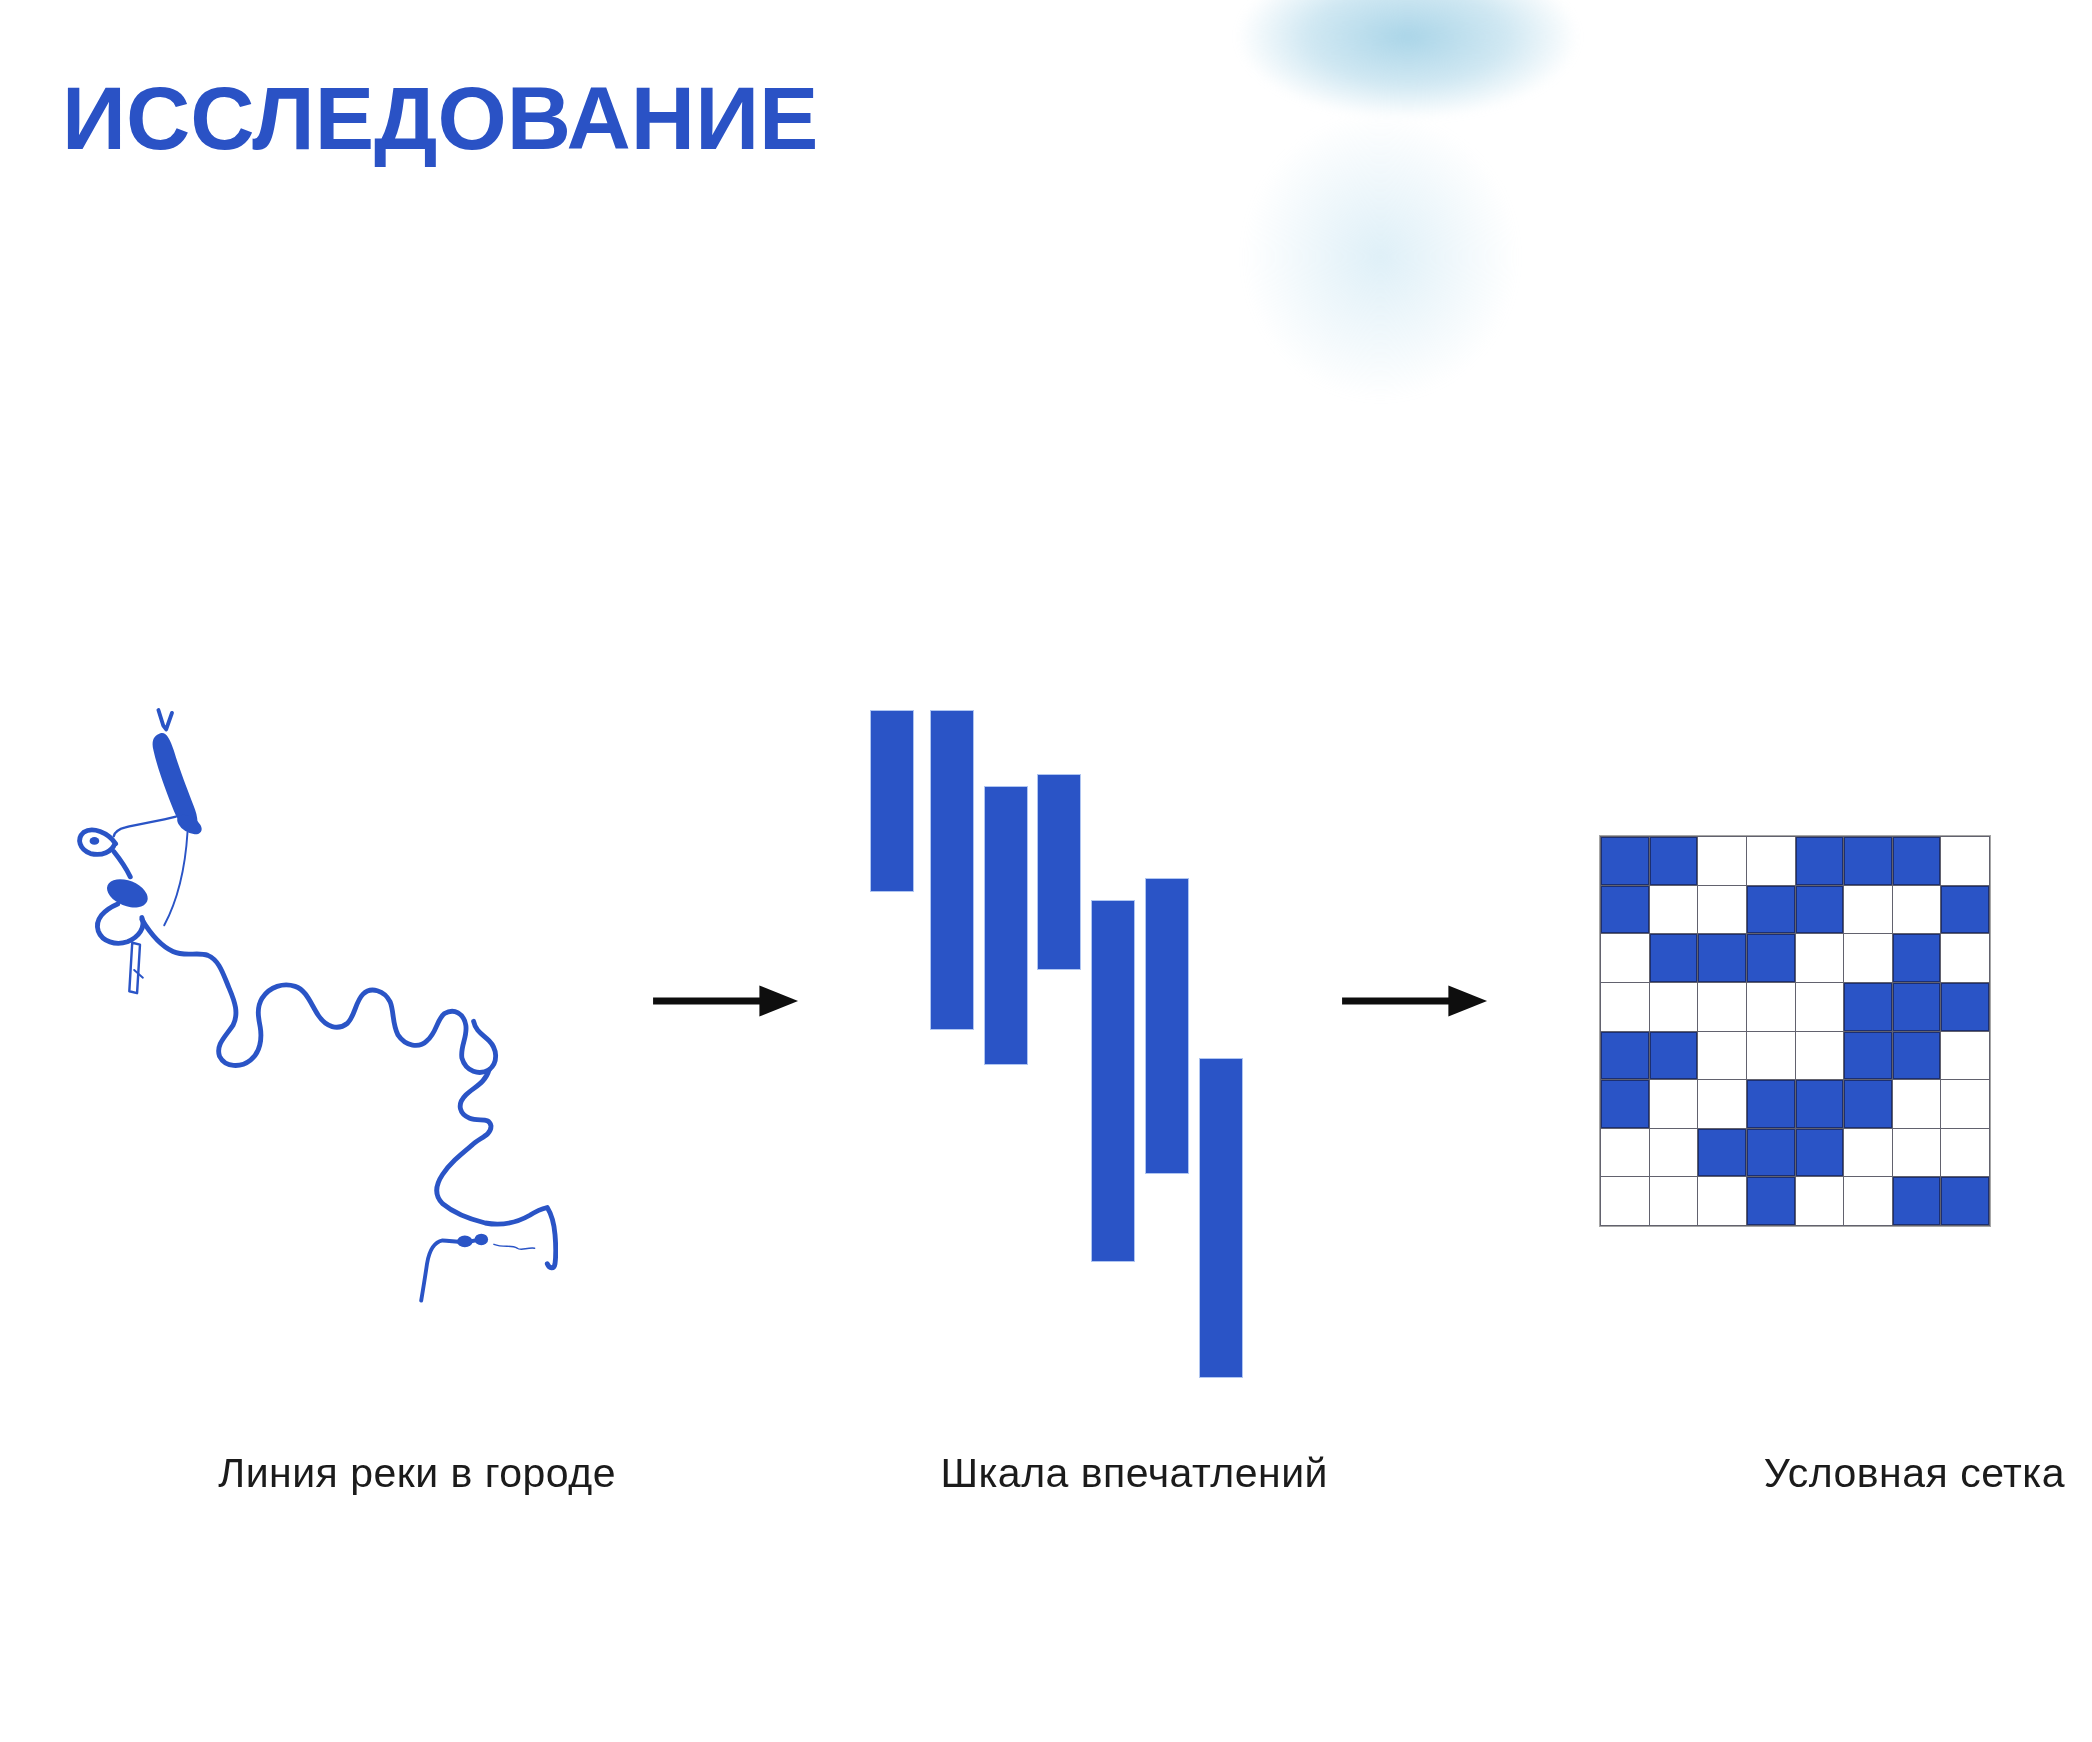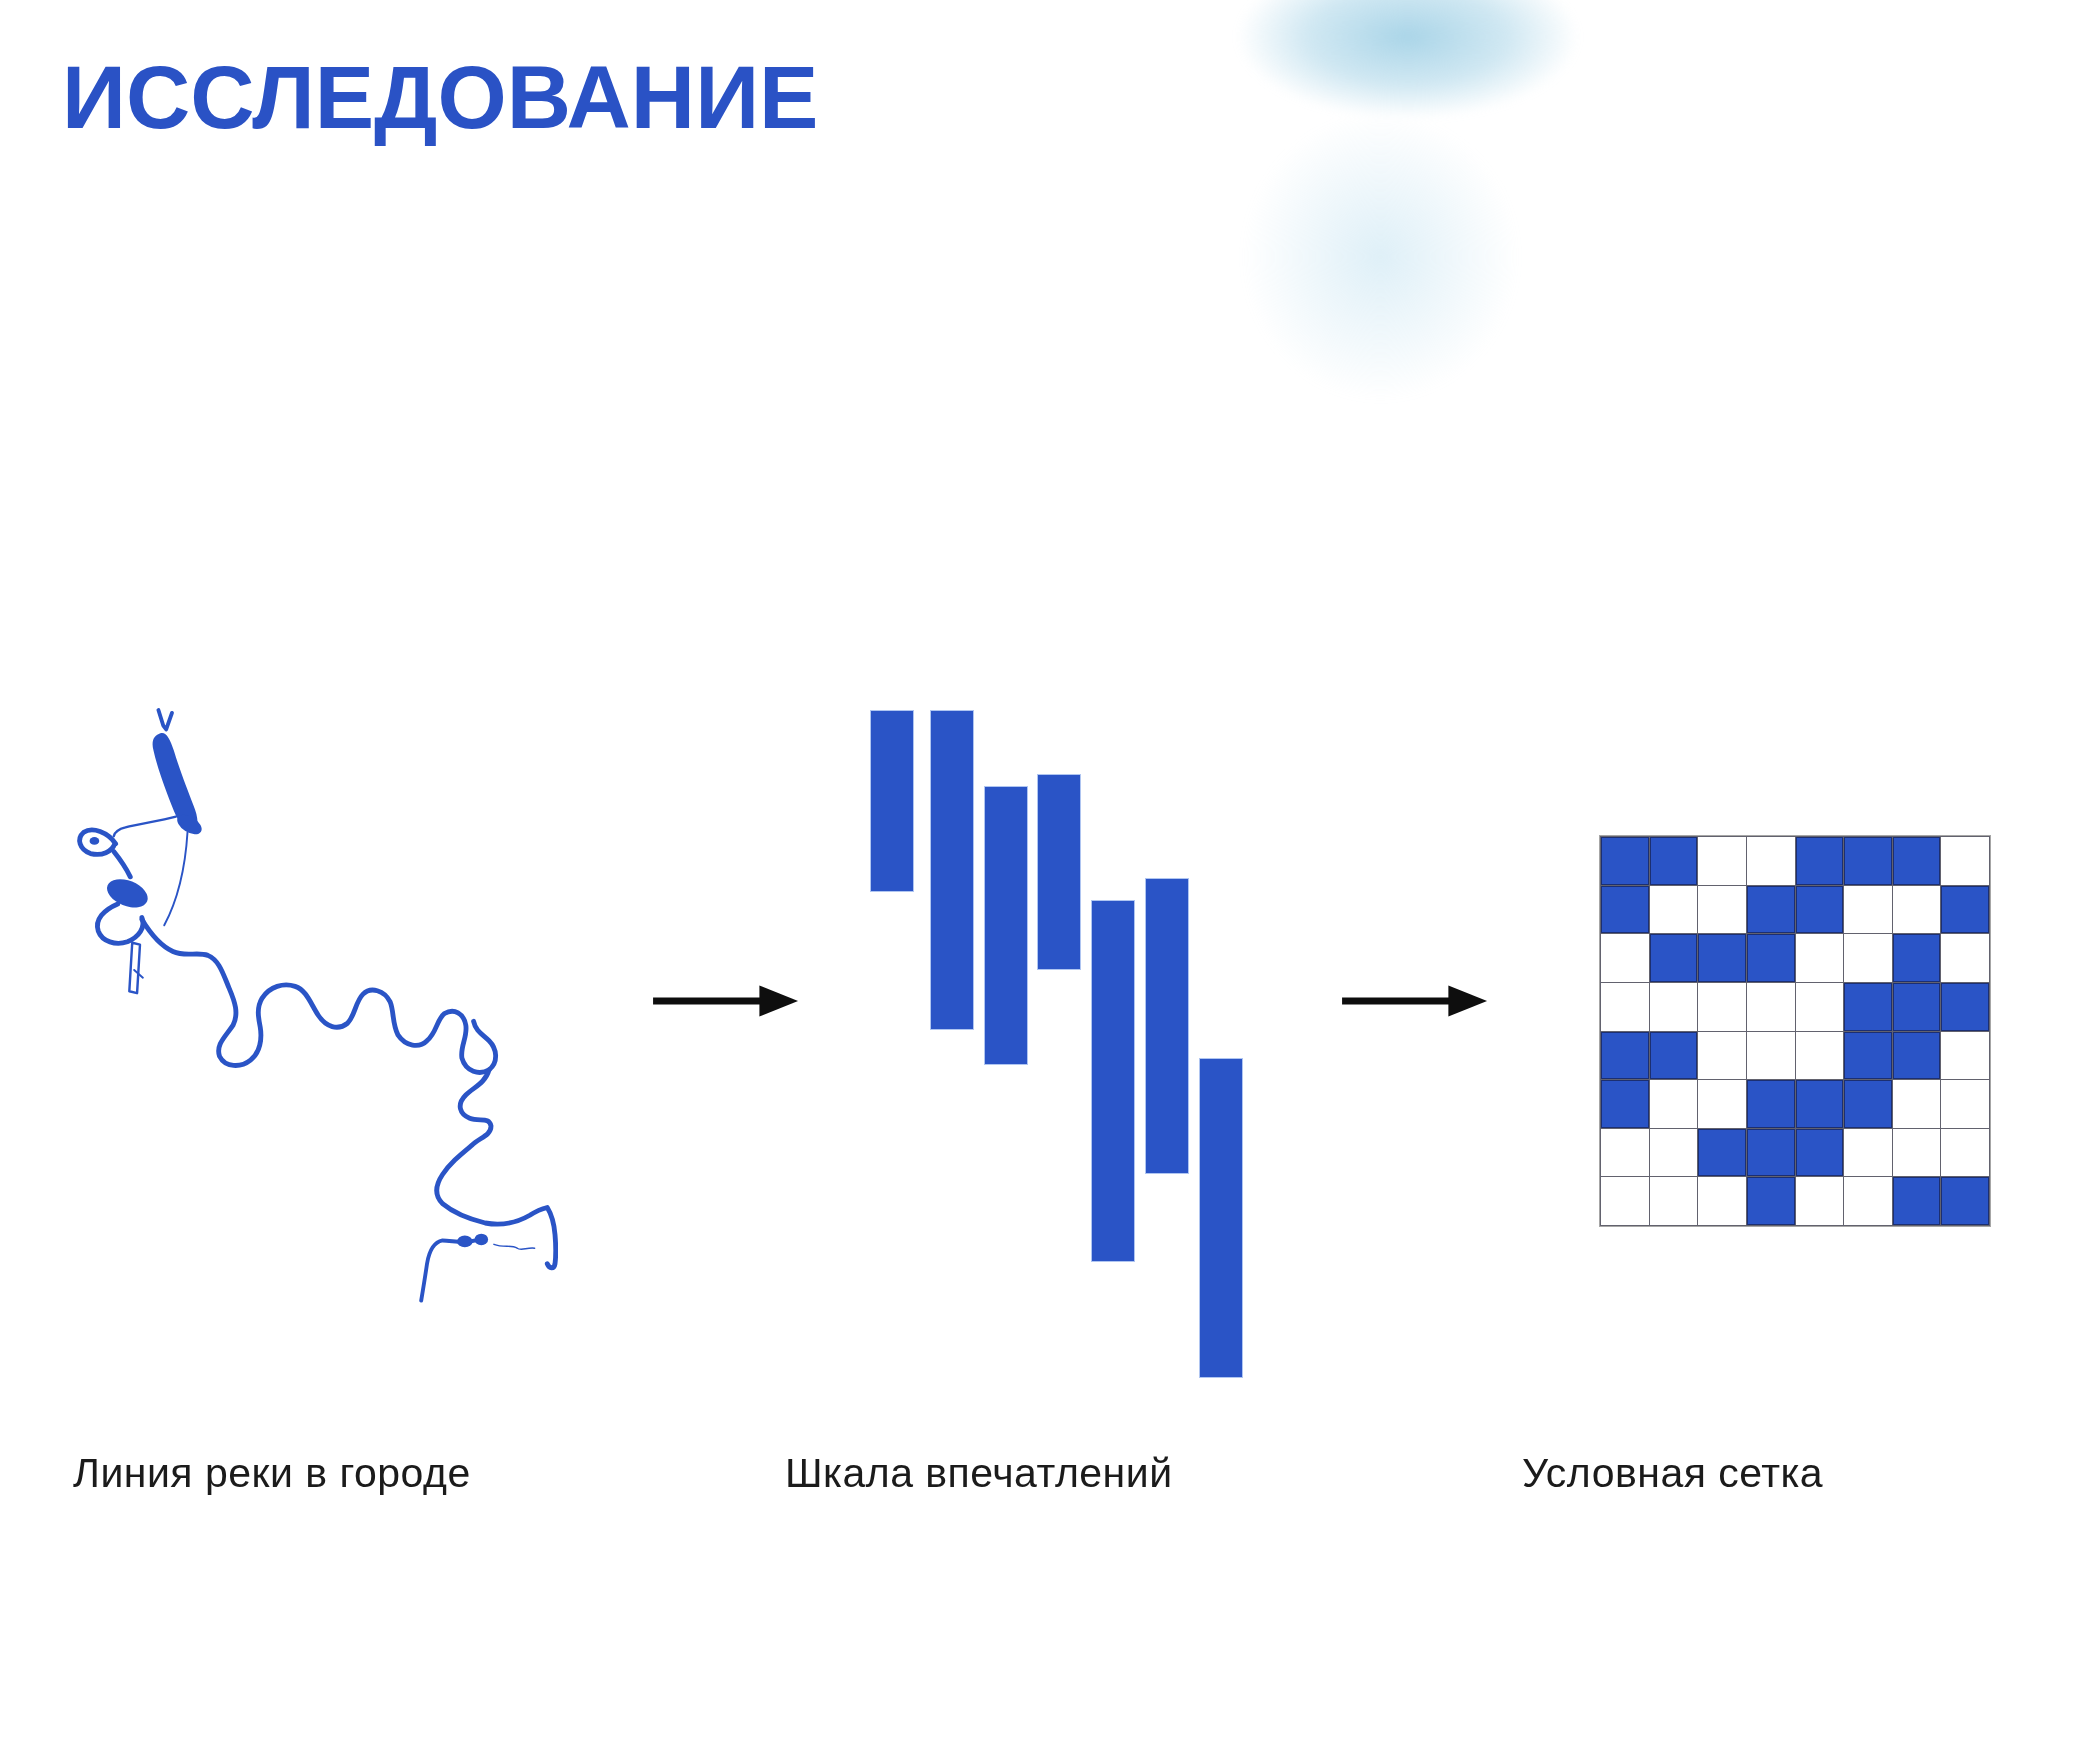--- a/index.html
+++ b/index.html
@@ -23,21 +23,21 @@
   
   .corner-blob{
     position:absolute;left:1189px;top:-68px;width:456px;height:524px;
     background:
       radial-gradient(closest-side at 48% 20%, var(--blob) 0%, rgba(170,213,232,0.55) 45%, rgba(170,213,232,0) 78%),
       radial-gradient(closest-side at 42% 62%, rgba(190,224,240,0.50) 0%, rgba(190,224,240,0) 72%);
     filter:blur(4.9px);
     pointer-events:none;
   }
   .title{
-    position:absolute;left:62px;top:51px;
+    position:absolute;left:62px;top:72px;
     color:var(--title);
     font-weight:700;
     font-size:89px;
     line-height:93px;
     letter-spacing:0px;
     white-space:nowrap;
   }
   .river-svg{position:absolute;left:73px;top:679px;width:485px;height:640px;}
   .bars-layer{position:absolute;left:0;top:0;width:100%;height:100%;pointer-events:none;}
   .bar{
@@ -58,21 +58,21 @@
     gap:1px;
     padding:1px;
     background:var(--grid-line);
     border:1.9px solid var(--grid-frame);
   }
   .cell{background:#ffffff;}
   .cell.filled{background:var(--accent);box-shadow:inset 0 0 0 1px rgba(16,16,44,0.55);}
   .caption{
     position:absolute;top:1450px;
     width:543px;
-    text-align:left;
+    text-align:right;
     color:var(--label);
     font-size:41px;
     letter-spacing:0.5px;
     white-space:nowrap;
   }
   .caption-river{left:73px;}
   .caption-bars{left:785px;}
   .caption-grid{left:1522px;}
 </style>
 </head>

